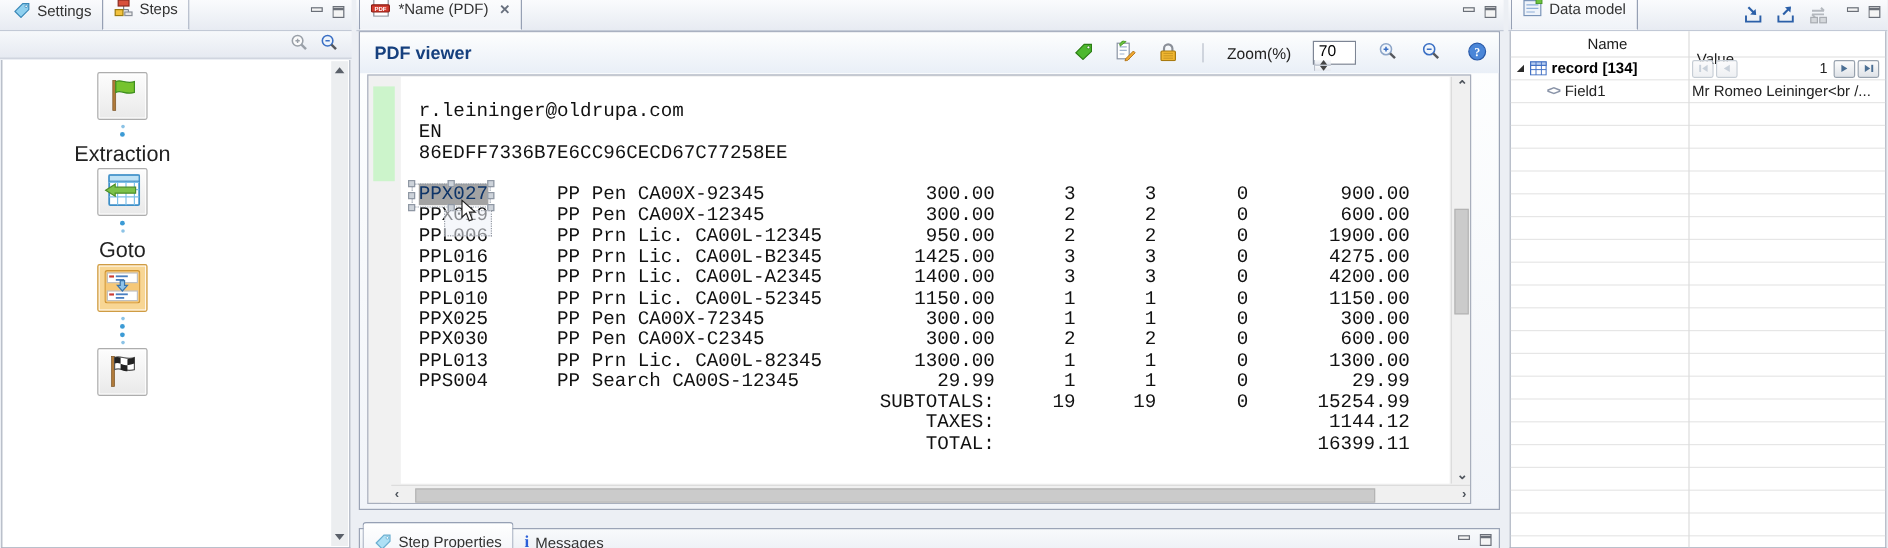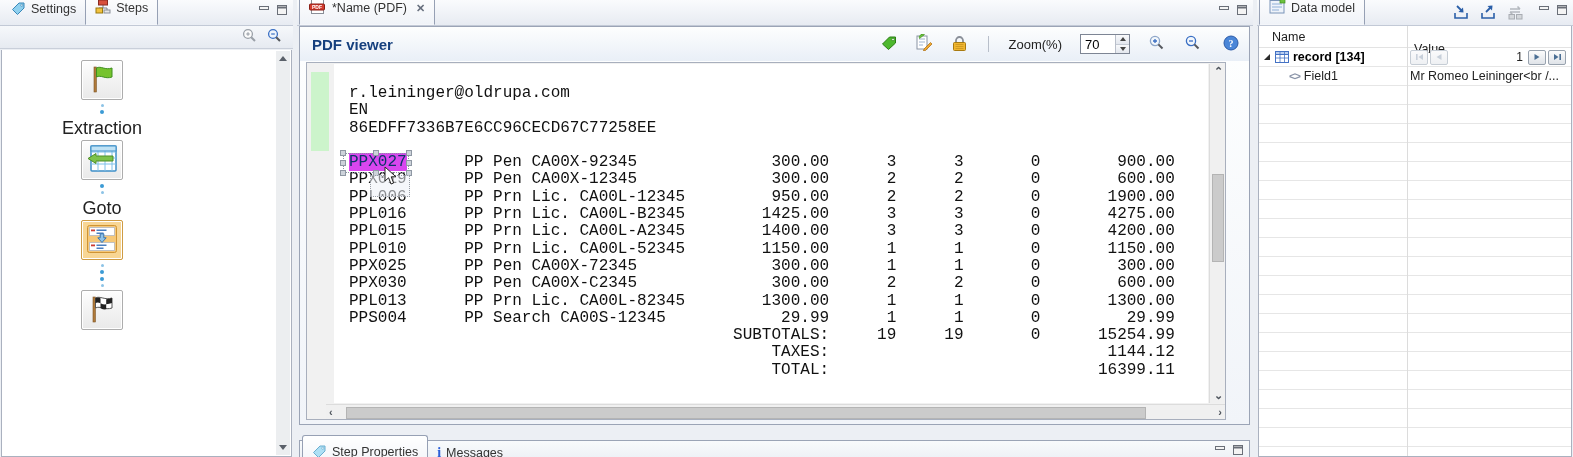--- a/index.html
+++ b/index.html
@@ -43,37 +43,37 @@
   
   .center { left:297px; width:956px; }
   .cbody { position:absolute; top:26px; left:2px; width:951px; height:399px;
            border:1px solid #9ba4b6; background:linear-gradient(#feffff,#f1f4f9); }
   .vheader { height:34px; display:flex; align-items:center; justify-content:space-between;
              padding:0 10px 0 12px; background:linear-gradient(#fdfefe,#e9eff7); }
   .vtitle { font-size:15px; font-weight:bold; color:#16407e; }
   .vtools { display:flex; align-items:center; gap:18px; }
   .vsep { width:1px; height:16px; background:#b8bfca; margin:0 2px; }
   .zoomlbl { font-size:13px; color:#222; }
-  .spin { display:flex; border:1px solid #7d8594; background:#fff; height:20px; }
+  .spin { display:flex; border:1px solid #7d8594; background:#fff; height:20px;flex-direction:column; }
   .spin input { width:34px; border:none; outline:none; font:13px "Liberation Sans",sans-serif;
                 padding:0 4px; }
   .spinbtns { width:14px; border-left:1px solid #b9bfca; display:flex; flex-direction:column; }
   .spinbtns span { flex:1; display:flex; align-items:center; justify-content:center; background:linear-gradient(#f8f9fb,#e3e7ee); }
   .spinbtns span + span { border-top:1px solid #c4cad4; }
   .tri-up { width:0;height:0;border-left:3px solid transparent;border-right:3px solid transparent;border-bottom:4px solid #444; }
   .tri-dn { width:0;height:0;border-left:3px solid transparent;border-right:3px solid transparent;border-top:4px solid #444; }
 
   .pdfarea { position:absolute; left:6px; top:35px; width:920px; height:358px;
              border:1px solid #a8afbd; background:#f1f1f1; overflow:hidden; }
   .page { position:absolute; left:27px; top:1px; width:874px; height:339px; background:#fff; }
   .greenstrip { position:absolute; left:4px; top:9px; width:18px; height:79px; background:#ccf4cb; }
   .pdftext { position:absolute; left:42px; top:22px; font-family:"Liberation Mono", monospace;
              font-size:16px; color:#111; }
   .pdf-line { height:17.3px; line-height:17.3px; white-space:pre; }
-  .sel-code { background:#d946ef; color:#0e3468; }
+  .sel-code { background:#a3a3a3; color:#0e3468; }
   .selrect { position:absolute; left:36px; top:90px; width:66px; height:20px;
              border:1px dotted #8c96a4; pointer-events:none; }
   .hdl { position:absolute; width:6px; height:6px; background:#cdd3da; border:1px solid #8f98a4; }
   .ghostbox { position:absolute; left:63px; top:112px; width:40px; height:22px;
               border:1px dotted #979ca4; background:rgba(236,241,247,.55); }
   .cursor-svg { position:absolute; left:77px; top:103px; }
   .vscroll { position:absolute; left:902px; top:1px; width:16px; height:339px; background:#f0f0f0; border-left:1px solid #dcdcdc; }
   .vthumb { position:absolute; left:2px; top:110px; width:12px; height:88px; background:#cbcbcb; border:1px solid #b4b4b4; }
   .hscroll { position:absolute; left:19px; top:341px; width:899px; height:16px; background:#f0f0f0; border-top:1px solid #dcdcdc; }
   .hthumb { position:absolute; left:20px; top:2px; width:800px; height:12px; background:#cbcbcb; border:1px solid #b4b4b4; }
@@ -82,21 +82,21 @@
                border:1px solid #9ba4b6; background:linear-gradient(#f8fafc,#e8ecf2); }
   .bottombar .tabbar { border-bottom:none; background:transparent; height:28px; }
 
   
   .right { left:1257px; width:316px; }
   .rtools { position:absolute; right:48px; top:4px; display:flex; gap:8px; align-items:center; }
   .rbody { position:absolute; top:26px; left:1px; right:1px; bottom:0; background:#fff; border:1px solid #aab1bf; border-top:none; }
   .dm-coldiv { position:absolute; left:148px; top:0; bottom:0; width:1px; background:#dcdcdc; }
   .dm-header { height:22px; display:flex; align-items:center; border-bottom:1px solid #e3e3e3;
                font-size:12.5px; color:#1c1c1c; }
-  .dm-header .h1 { width:148px; padding-left:13px; }
+  .dm-header .h1 { width:148px; padding-left:13px;text-align:center; }
   .dm-header .h2 { padding-left:7px;margin-top:24px; }
   .dm-row { height:19px; display:flex; align-items:center; border-bottom:1px solid #e6e6e6; font-size:12.5px; }
   .dm-name { width:148px; display:flex; align-items:center; gap:4px; overflow:hidden; }
   .dm-val  { flex:1; display:flex; align-items:center; padding:0 3px; overflow:hidden; white-space:nowrap; }
   .rec-name { font-weight:bold; color:#000; }
   .twisty { margin-left:4px; }
   .indent { width:26px; flex:none; }
   .navbtn { width:18px; height:15px; border:1px solid #98a2ae; border-radius:2px;
             background:linear-gradient(#fcfcfc,#dfe3e8); display:flex; align-items:center;
             justify-content:center; margin-right:2px; }

